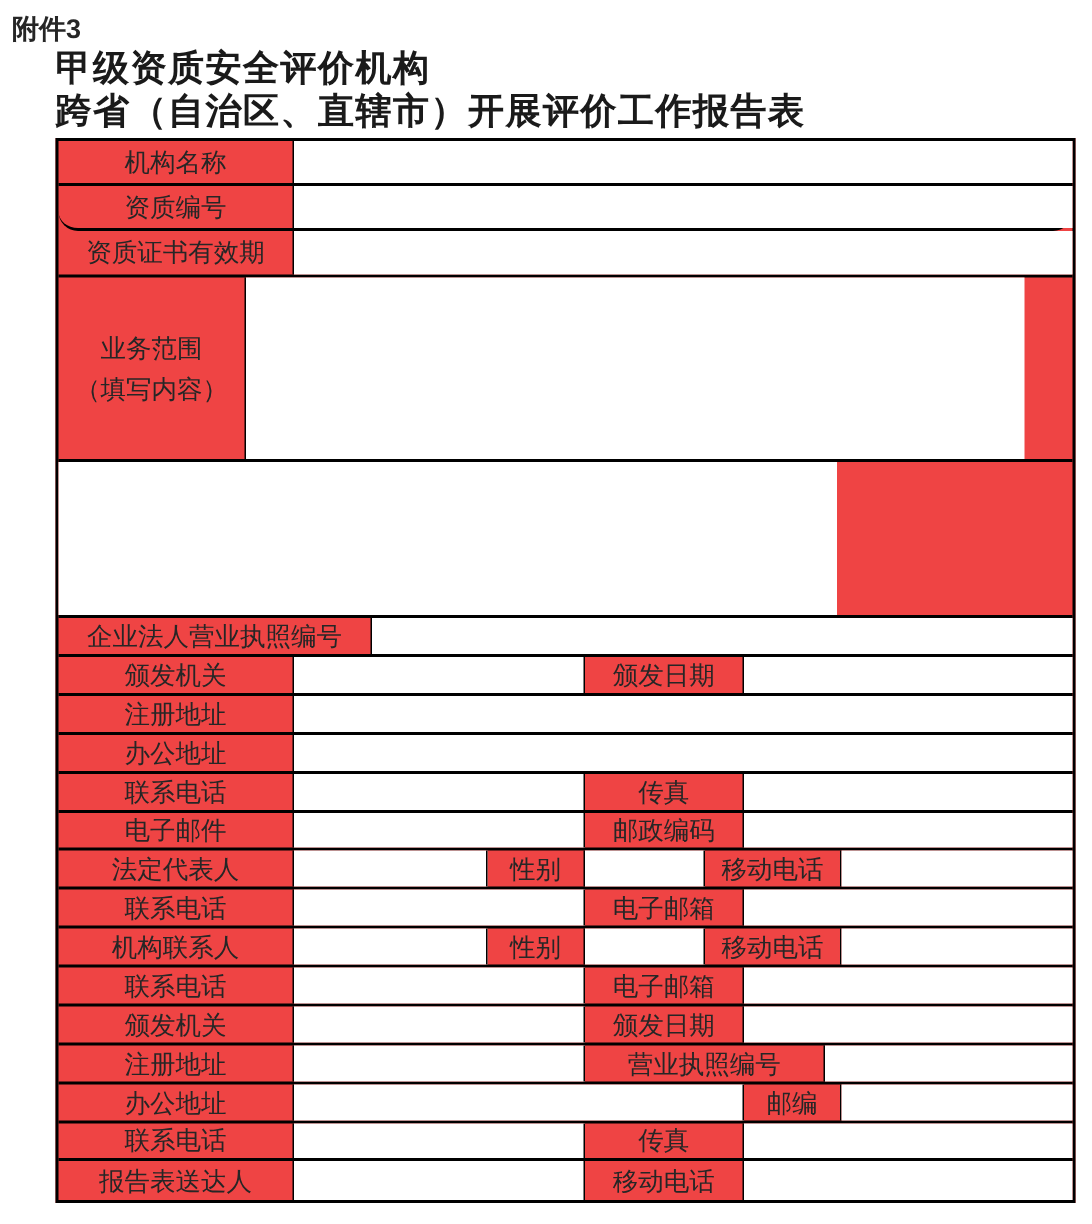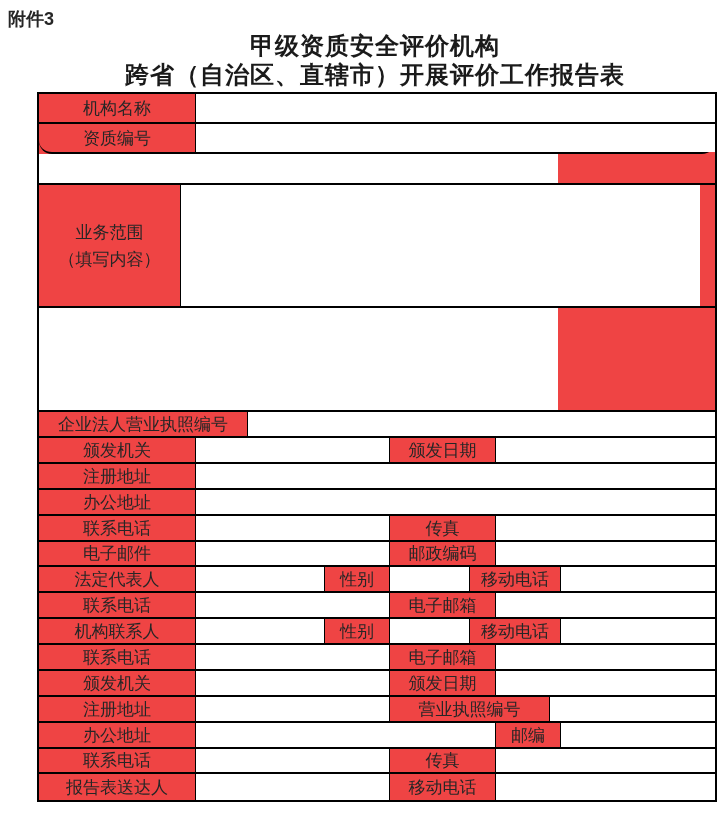--- a/index.html
+++ b/index.html
@@ -22,21 +22,20 @@
     top: 7px;
     font-size: 18px;
     font-weight: 600;
     color: #262626;
   }
   .title {
     position: absolute;
     left: 37px;
     top: 31px;
     width: 676px;
-    text-align: center;
     font-size: 24px;
     font-weight: 700;
     line-height: 29px;
     color: #1a1a1a;
     letter-spacing: 1px;
   }
   .form-table {
     position: absolute;
     left: 37px;
     top: 92px;
@@ -88,24 +87,25 @@
   <div class="form-table" id="form-table">
       <div class="row" style="height: 30px;">
         <div class="cell label" style="width: 157px;">机构名称</div>
         <div class="cell field" style="width: 519px;"></div>
       </div>
       <div class="row" style="height: 30px; border-radius: 13px;">
         <div class="cell label" style="width: 157px;">资质编号</div>
         <div class="cell field" style="width: 519px;"></div>
       </div>
       <div class="row" style="height: 31px;">
+        <div class="cell label" style="width: 157px;">资质证书有效期</div>
         <div class="cell field" style="width: 519px;"></div>
       </div>
       <div class="row" style="height: 123px;">
-        <div class="cell label" style="width: 142px;">
+        <div class="cell label" style="width: 125px;">
           <div>业务范围</div>
           <div>（填写内容）</div>
         </div>
         <div class="cell field" style="width: 519px;"></div>
       </div>
       <div class="row" style="height: 104px;">
         <div class="cell field" style="width: 519px;"></div>
       </div>
       <div class="row" style="height: 26px;">
         <div class="cell label" style="width: 209px;">企业法人营业执照编号</div>

